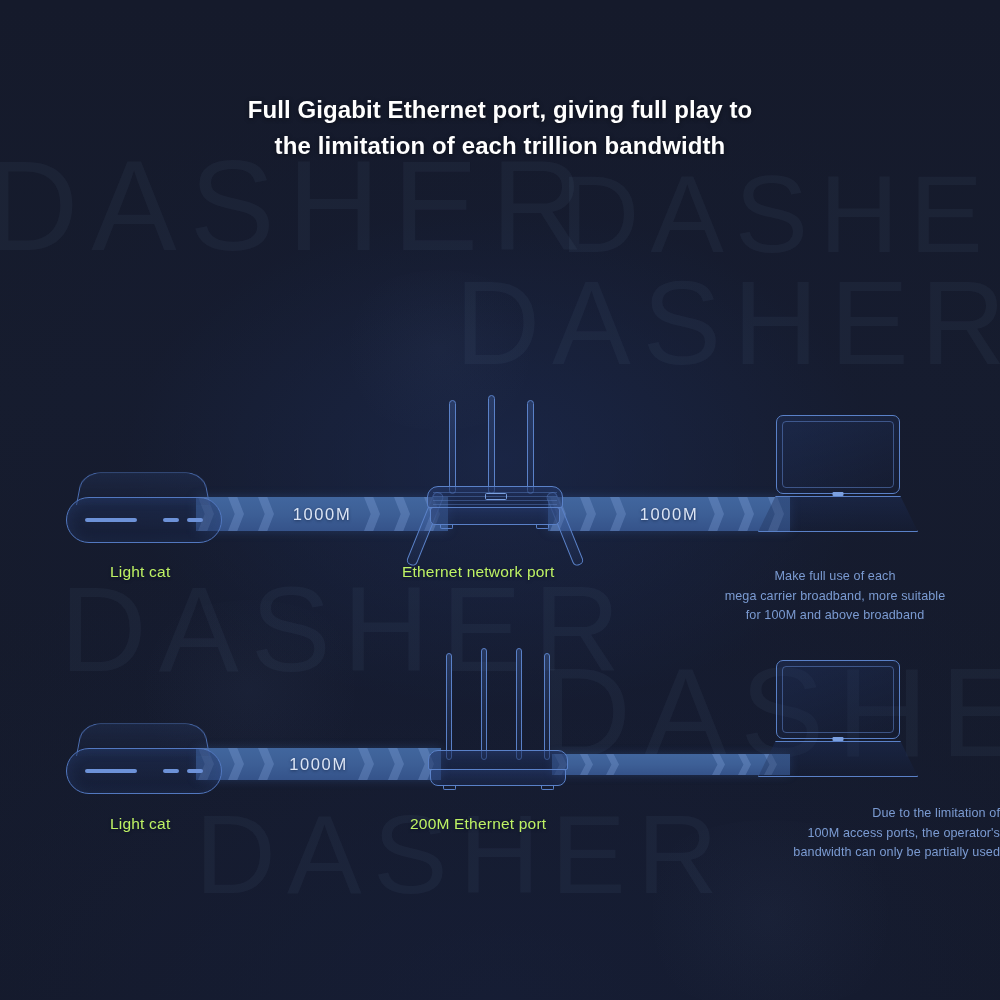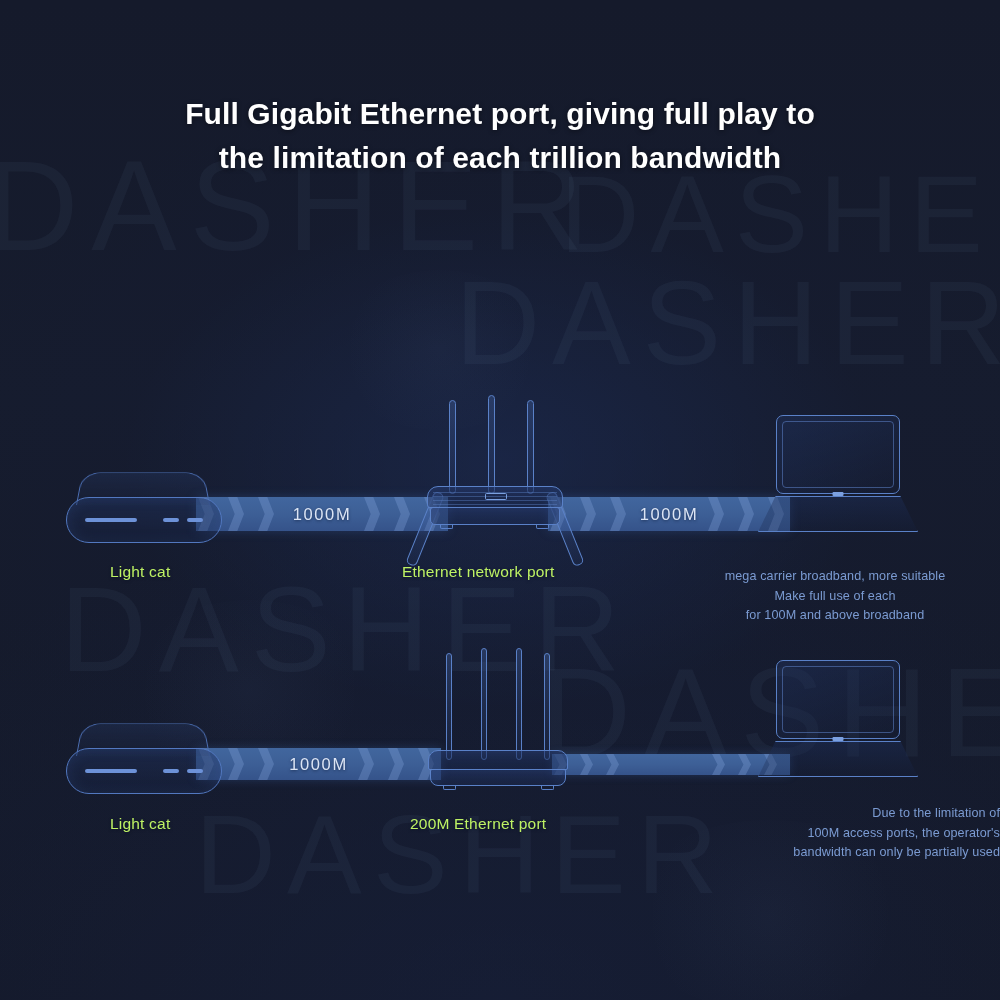--- a/index.html
+++ b/index.html
@@ -55,21 +55,21 @@
 
   
   #header {
     position: absolute;
     top: 0; left: 0; right: 0;
     text-align: center;
     padding-top: 92px;
   }
   #title {
     color: #ffffff;
-    font-size: 30px;
+    font-size: 24px;
     font-weight: bold;
     line-height: 1.48;
     letter-spacing: 0.1px;
     text-shadow: 0 1px 5px rgba(0,0,0,0.45);
   }
   #subtitle {
     margin-top: 28px;
     color: #c9d2e4;
     font-size: 15.2px;
     font-weight: 400;
@@ -314,22 +314,22 @@
     <div class="rt-foot" style="left:136px; top:130px;"></div>
   </div>
   <div class="cap" style="left:402px; top:178px;">Ethernet network port</div>
 
   <div class="laptop" style="left:758px; top:30px; width:160px; height:118px;">
     <div class="lt-screen"></div>
     <div class="lt-notch"></div>
     <div class="lt-base"></div>
   </div>
   <div class="cap-note" style="left:670px; top:182px;">
+    <div>Make full use of each</div>
     <div>mega carrier broadband, more suitable</div>
-    <div>Make full use of each</div>
     <div>for 100M and above broadband</div>
   </div>
 </div>
 
 <div class="row" id="row-2">
 
   <div class="link" id="r2-link-left" style="left:196px; top:125px; width:245px; height:32px;">
     <div class="chev" style="left:2px;"></div>
     <div class="chev" style="left:32px;"></div>
     <div class="chev" style="left:62px;"></div>

